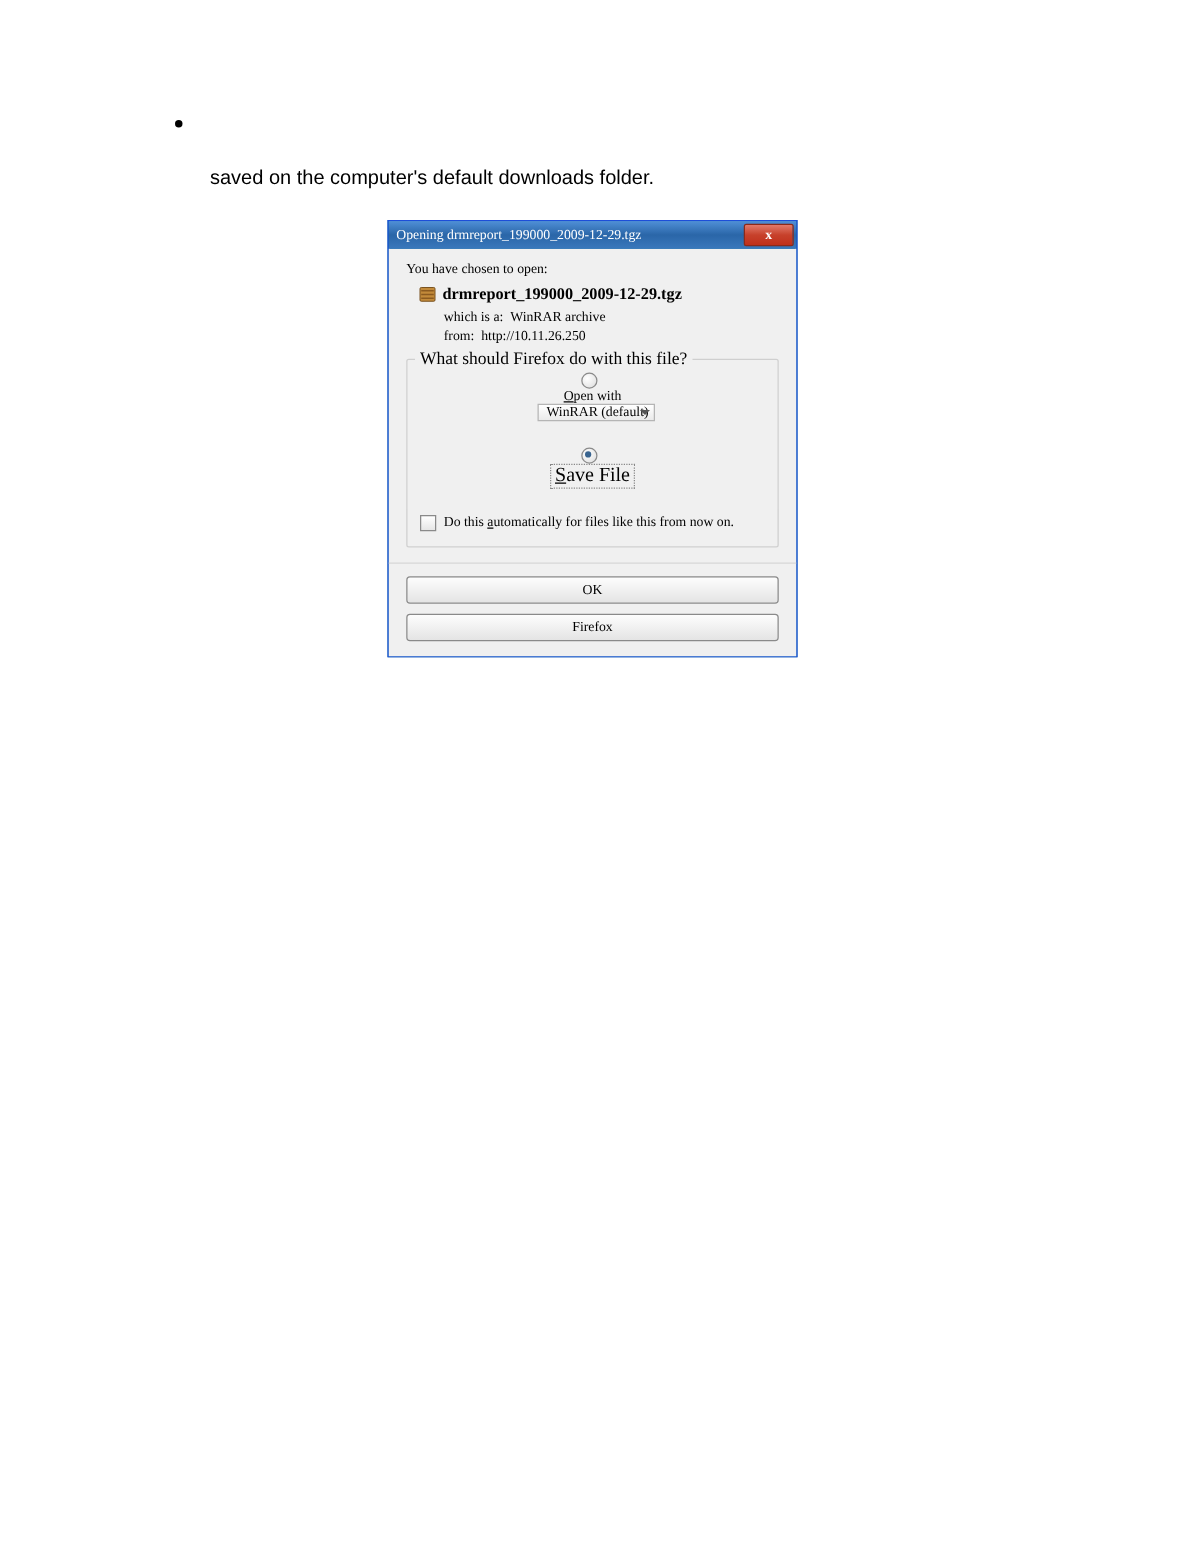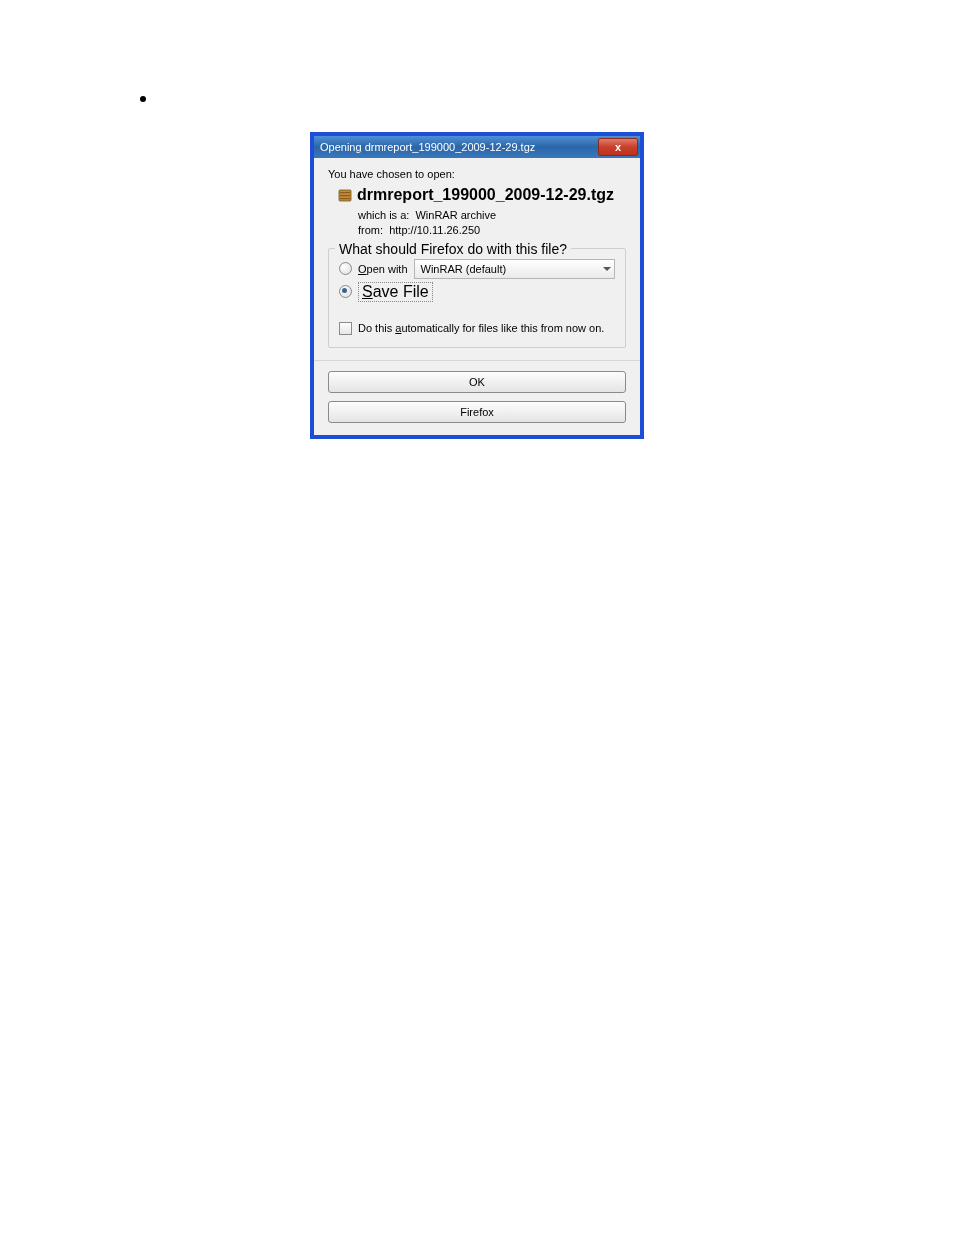--- a/index.html
+++ b/index.html
@@ -35,23 +35,24 @@
     color: #000;
     line-height: 1.4;
     margin-left: 28px;
     margin-bottom: 22px;
   }
   .dialog-holder {
     margin-left: 170px;
   }
   .dialog {
     width: 326px;
-    border: 4px solid #1d4ed8;
+    border: 1px solid #1d4ed8;
     background: #0369a1;
     box-shadow: 0 0 0 1px #6ca0d8 inset;
+    font-family: Liberation Serif, serif;
   }
   .titlebar {
     height: 22px;
     background: linear-gradient(to bottom, #4f8fd6 0%, #2a66a8 50%, #3a78bc 100%);
     display: flex;
     align-items: center;
     padding: 0 2px 0 6px;
     color: #fff;
     font-size: 11px;
     line-height: 22px;
@@ -92,21 +93,21 @@
   }
   .file-icon {
     width: 14px;
     height: 14px;
     margin-right: 5px;
     flex-shrink: 0;
   }
   .file-icon svg { display:block; }
   .file-name {
     font-weight: bold;
-    font-size: 16px;
+    font-size: 13px;
   }
   .meta {
     margin-left: 30px;
     font-size: 11px;
     line-height: 1.35;
   }
   .fieldset {
     border: 1px solid #cfcfcf;
     border-radius: 2px;
     margin-top: 10px;
@@ -117,21 +118,22 @@
     position: absolute;
     top: -8px;
     left: 6px;
     background: #f0f0f0;
     padding: 0 4px;
     font-size: 14px;
   }
   .option-row {
     display: flex;
     align-items: center;
-    margin-bottom: 3px;
+    margin-bottom: 21px;
+    flex-direction: column;
   }
   .radio {
     width: 11px;
     height: 11px;
     border: 1px solid #8a8a8a;
     border-radius: 50%;
     background: radial-gradient(circle at 35% 35%, #fff, #dcdcdc);
     margin-right: 6px;
     flex-shrink: 0;
     position: relative;
@@ -214,20 +216,21 @@
   }
 </style>
 </head>
 <body>
 
 <div class="page-wrap">
   <div class="bullet-row">
     <div class="bullet"></div>
   </div>
 
+  <div class="caption">saved on the computer's default downloads folder.</div>
 
   <div class="dialog-holder">
     <div class="dialog">
 
       <div class="titlebar">
         <span class="titlebar-text">Opening drmreport_199000_2009-12-29.tgz</span>
         <div class="close-btn">
           <span>x</span>
         </div>
       </div>

